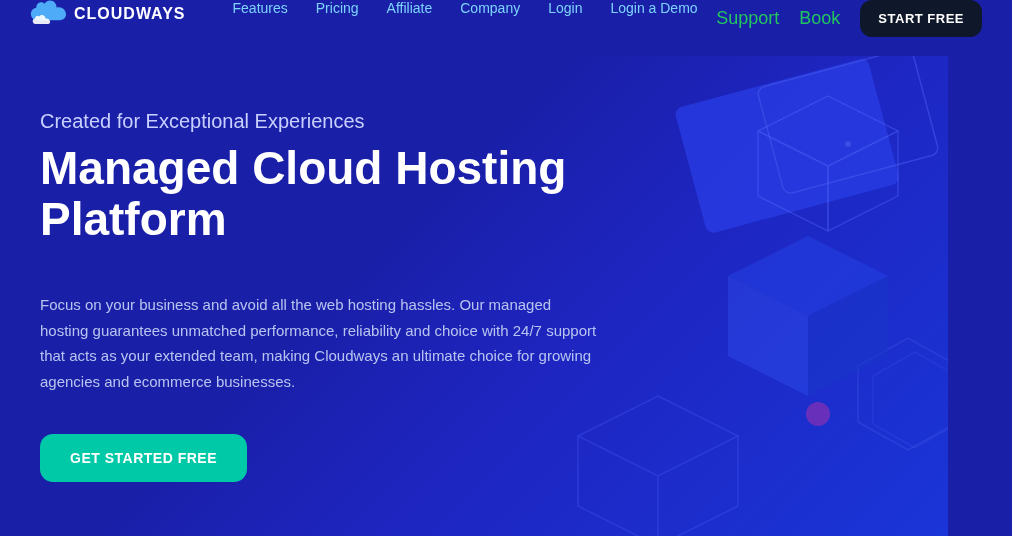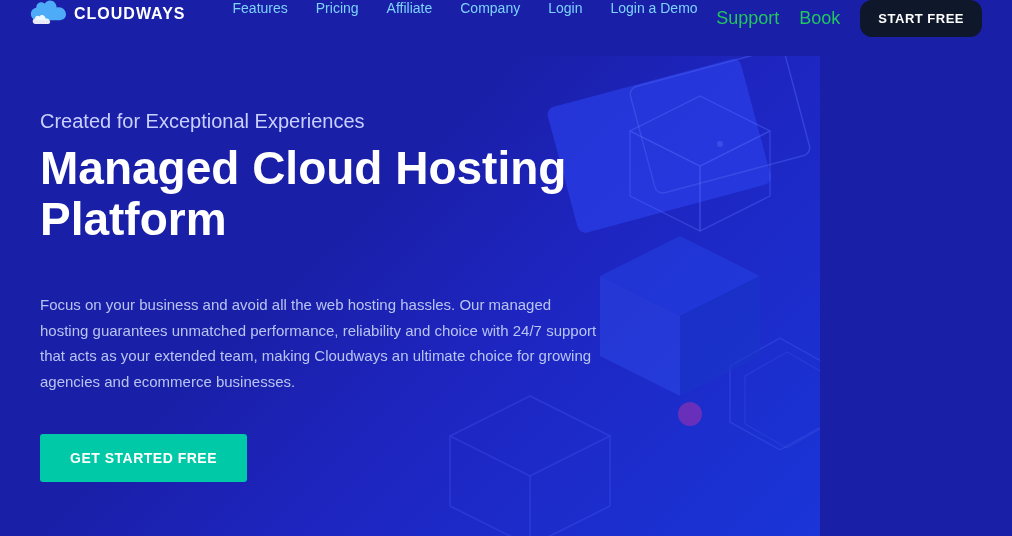--- a/index.html
+++ b/index.html
@@ -73,21 +73,21 @@
       border: none;
       border-radius: 12px;
       cursor: pointer;
       text-transform: uppercase;
       letter-spacing: 0.5px;
     }
 
     
     .hero {
       position: relative;
-      width: 820px;
+      width: 948px;
       height: 480px;
       background: linear-gradient(135deg, #1a1fa8 0%, #1a1fa8 40%, #1e25c0 60%, #1a35d8 100%);
       overflow: hidden;
       display: flex;
       align-items: center;
     }
 
     .hero-content {
       position: relative;
       z-index: 5;
@@ -115,21 +115,21 @@
       margin-bottom: 40px;
       margin-top: 48px;
     }
     .btn-get-started {
       background: #00c9a7;
       color: #fff;
       font-size: 14px;
       font-weight: 700;
       padding: 16px 30px;
       border: none;
-      border-radius: 3px;
+      border-radius: 13px;
       cursor: pointer;
       text-transform: uppercase;
       letter-spacing: 0.5px;
     }
 
     
     .deco-svg {
       position: absolute;
       right: 0;
       top: 0;

